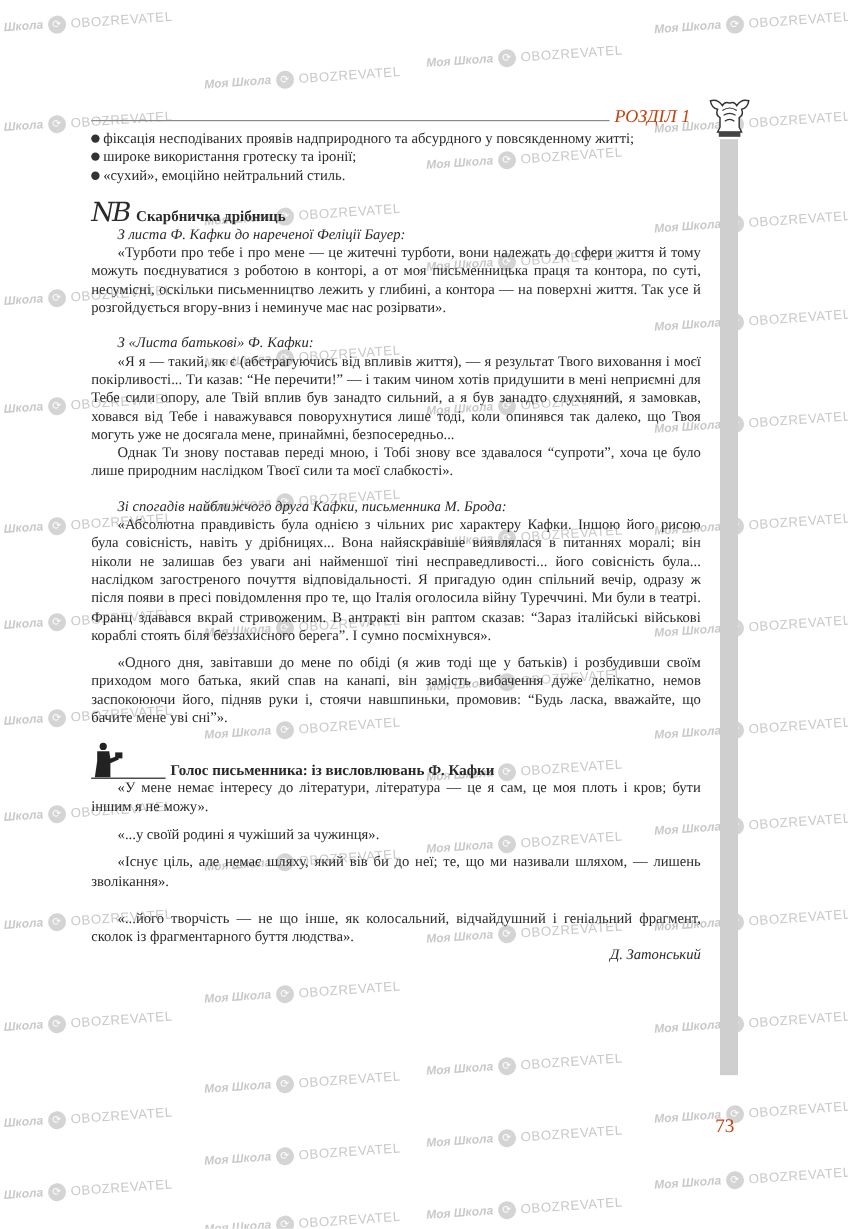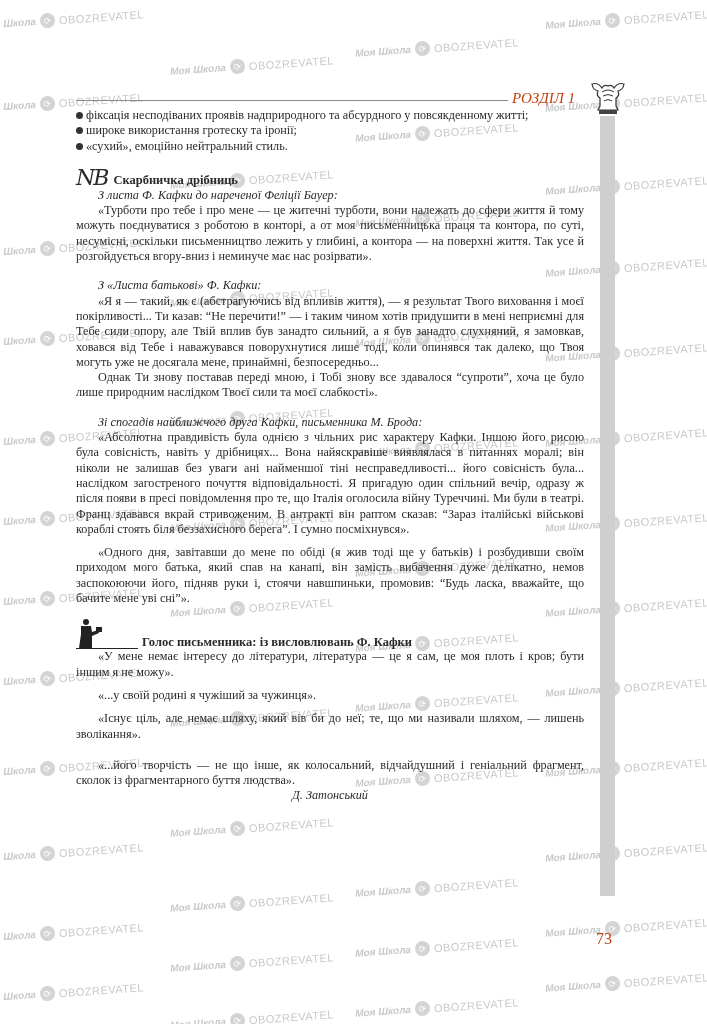--- a/index.html
+++ b/index.html
@@ -47,21 +47,21 @@
       display: flex; align-items: flex-end; gap: 6px; font-weight: bold; font-size: 12.5px;
     }
     .nb-logo { font-style: italic; font-size: 22px; font-family: "DejaVu Serif", serif; line-height: 20px; letter-spacing: -2px; font-weight: normal; }
     .source { font-style: italic; text-indent: 22px; margin: 0; }
     .para { text-indent: 22px; margin: 0; }
     .gap { height: 14px; }
     .gap-sm { height: 8px; }
     .icon-head { display: flex; align-items: flex-end; margin-top: 4px; }
     .icon-head .figure { width: 62px; height: 30px; position: relative; border-bottom: 1.5px solid #222; margin-right: 4px; }
     .icon-head .title { font-weight: bold; font-size: 12.5px; line-height: 14px; }
-    .sign { text-align: center; font-style: italic; margin: 0; font-family: Liberation Serif, serif; }
+    .sign { text-align: right; font-style: italic; margin: 0; font-family: Liberation Serif, serif; }
   </style>
 </head>
 <body>
 
 <div class="watermarks">
   <div class="wm" style="left:-20px;top:12px">
       <span class="wm-school">Моя Школа</span>
       <span class="wm-circle">⟳</span>
       <span class="wm-brand">OBOZREVATEL</span>
     </div>

